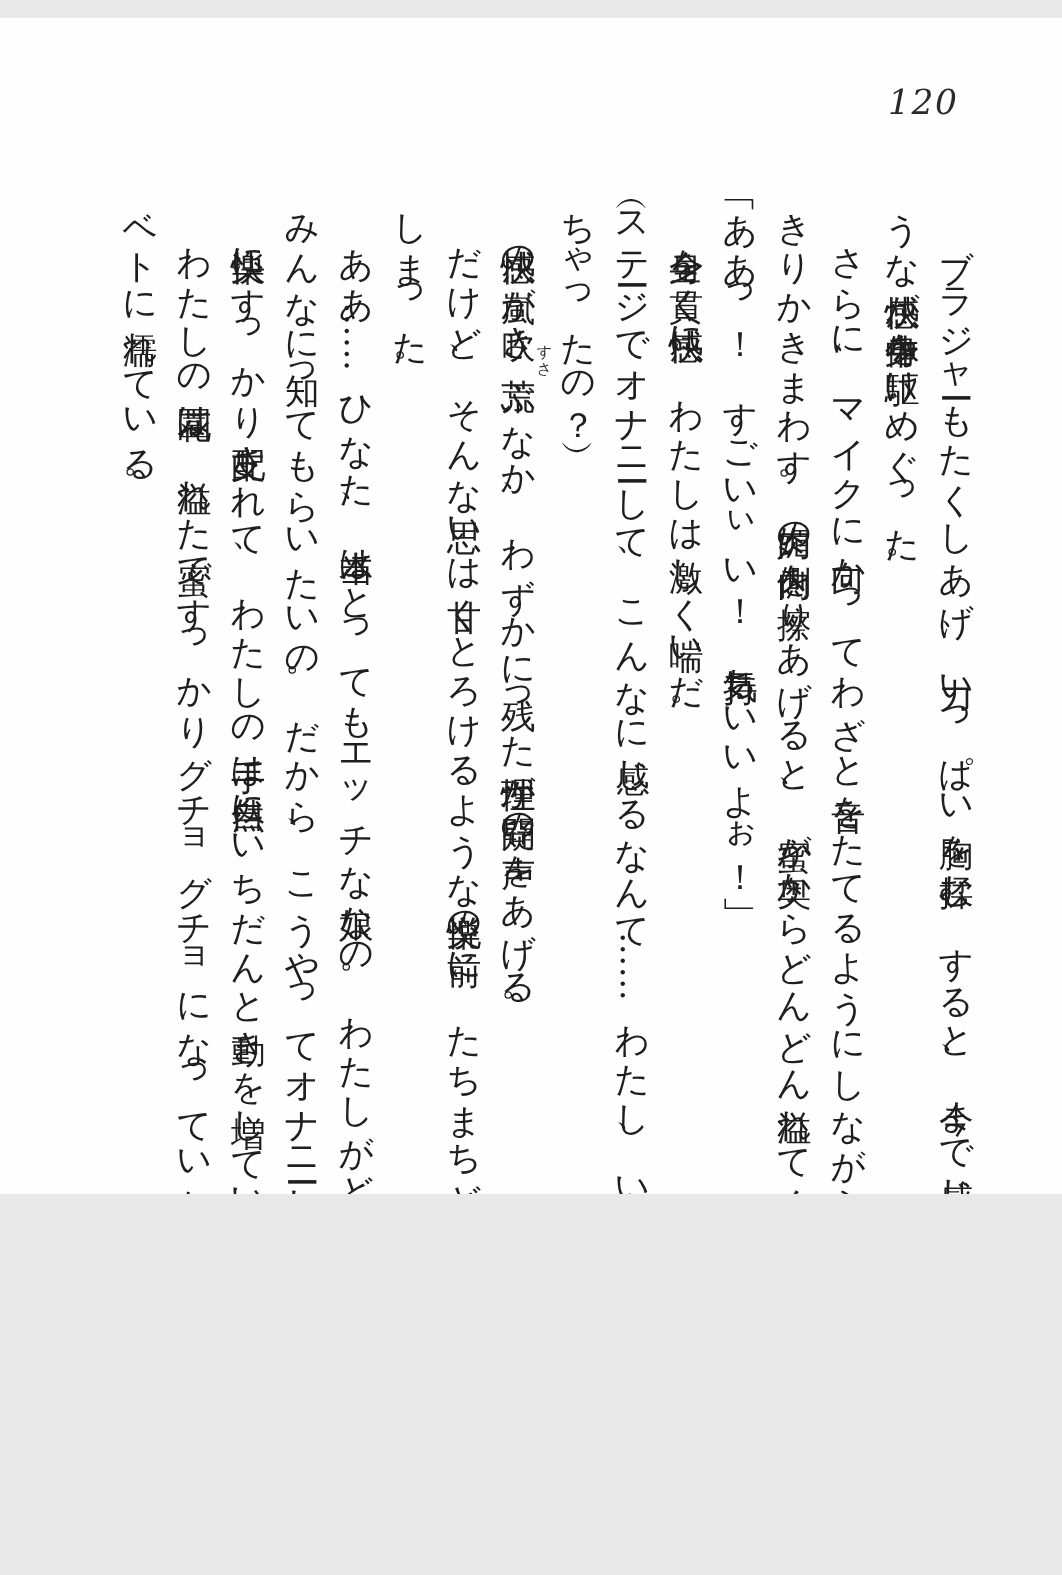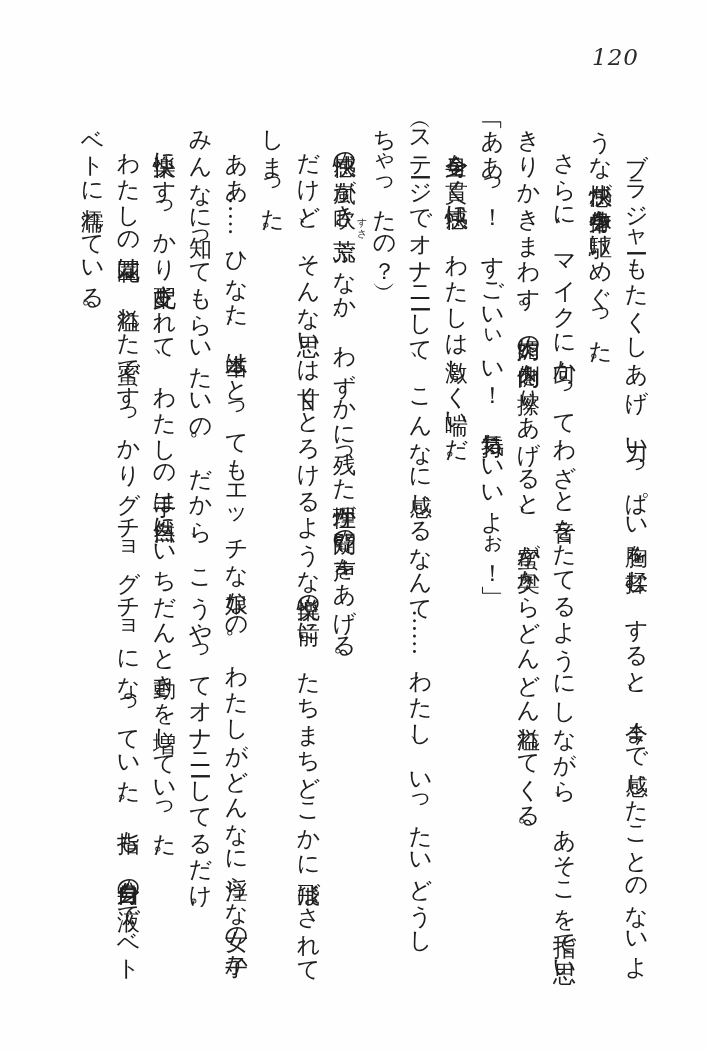--- a/index.html
+++ b/index.html
@@ -1,20 +1,20 @@
 <!DOCTYPE html>
 <html lang="ja"><head>
 <meta charset="utf-8">
 <style>
   html, body { margin: 0; padding: 0; background: #e8e8e8; }
   .page {
     position: relative;
     width: 708px;
-    height: 1050px;
-    margin: 0 auto;
+    height: 784px;
+    margin: 12px auto;
     background: #fefefe;
     overflow: hidden;
     font-family: "DejaVu Serif", "Liberation Serif", serif;
     color: #1e1e1e;
   }
   .page-number {
     position: absolute;
     top: 44px;
     left: 592px;
     font-size: 23px;

